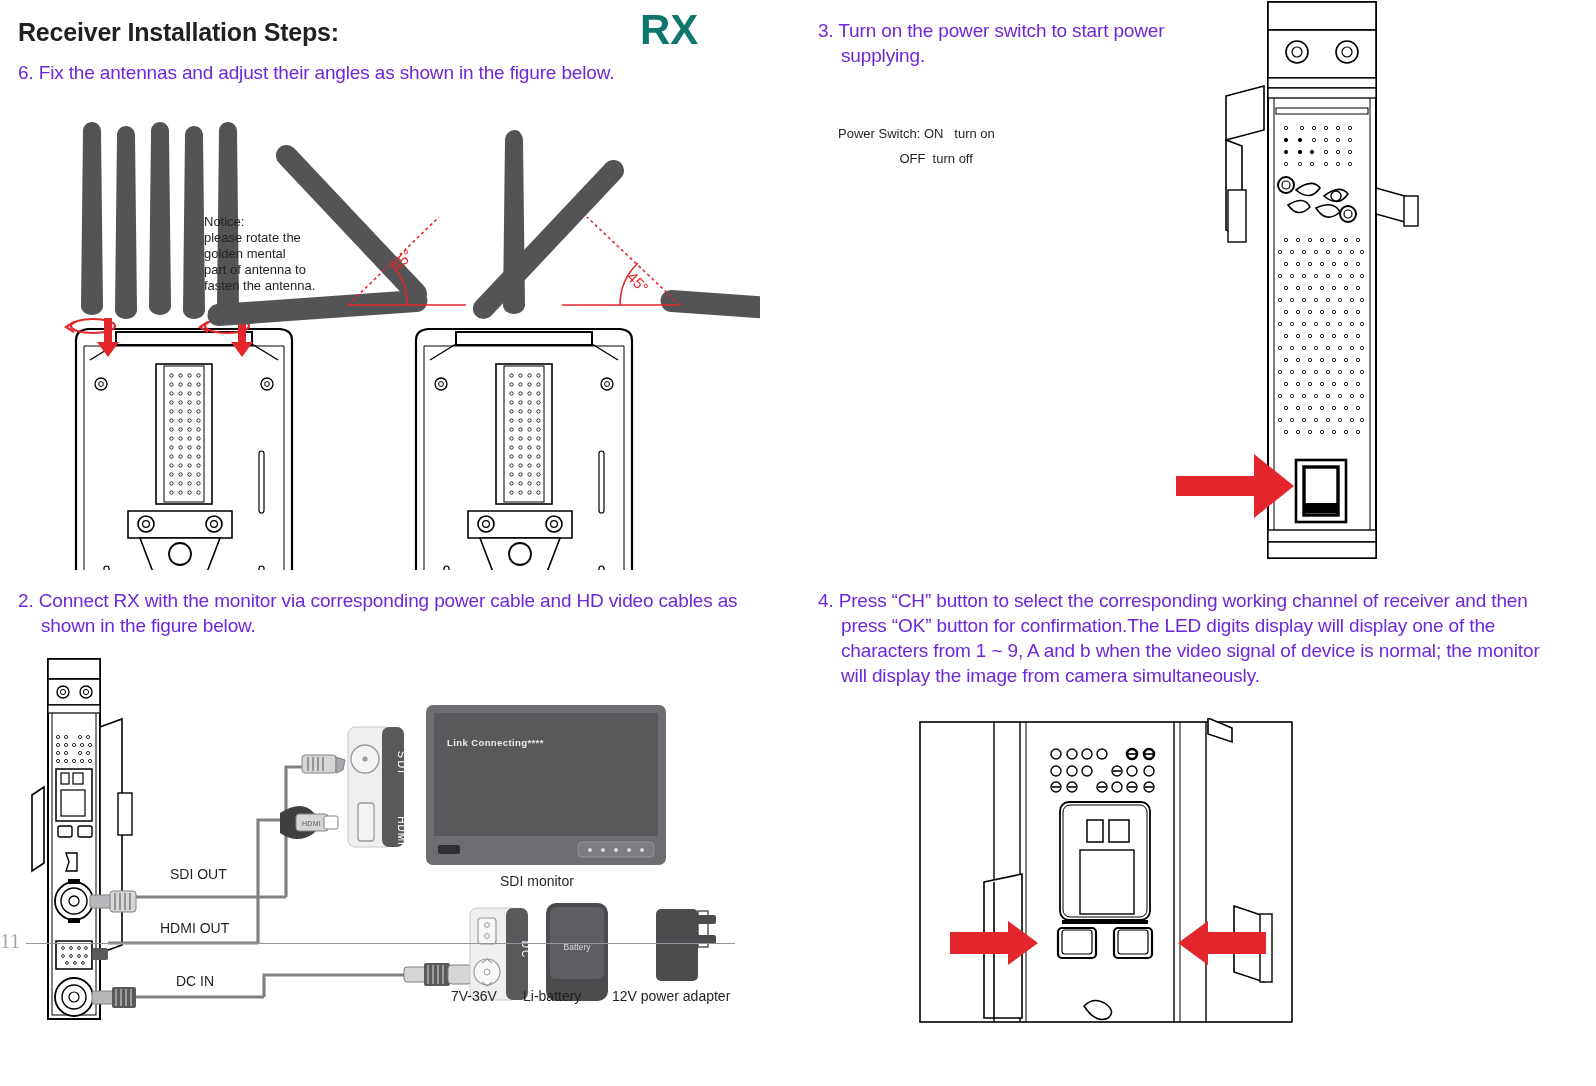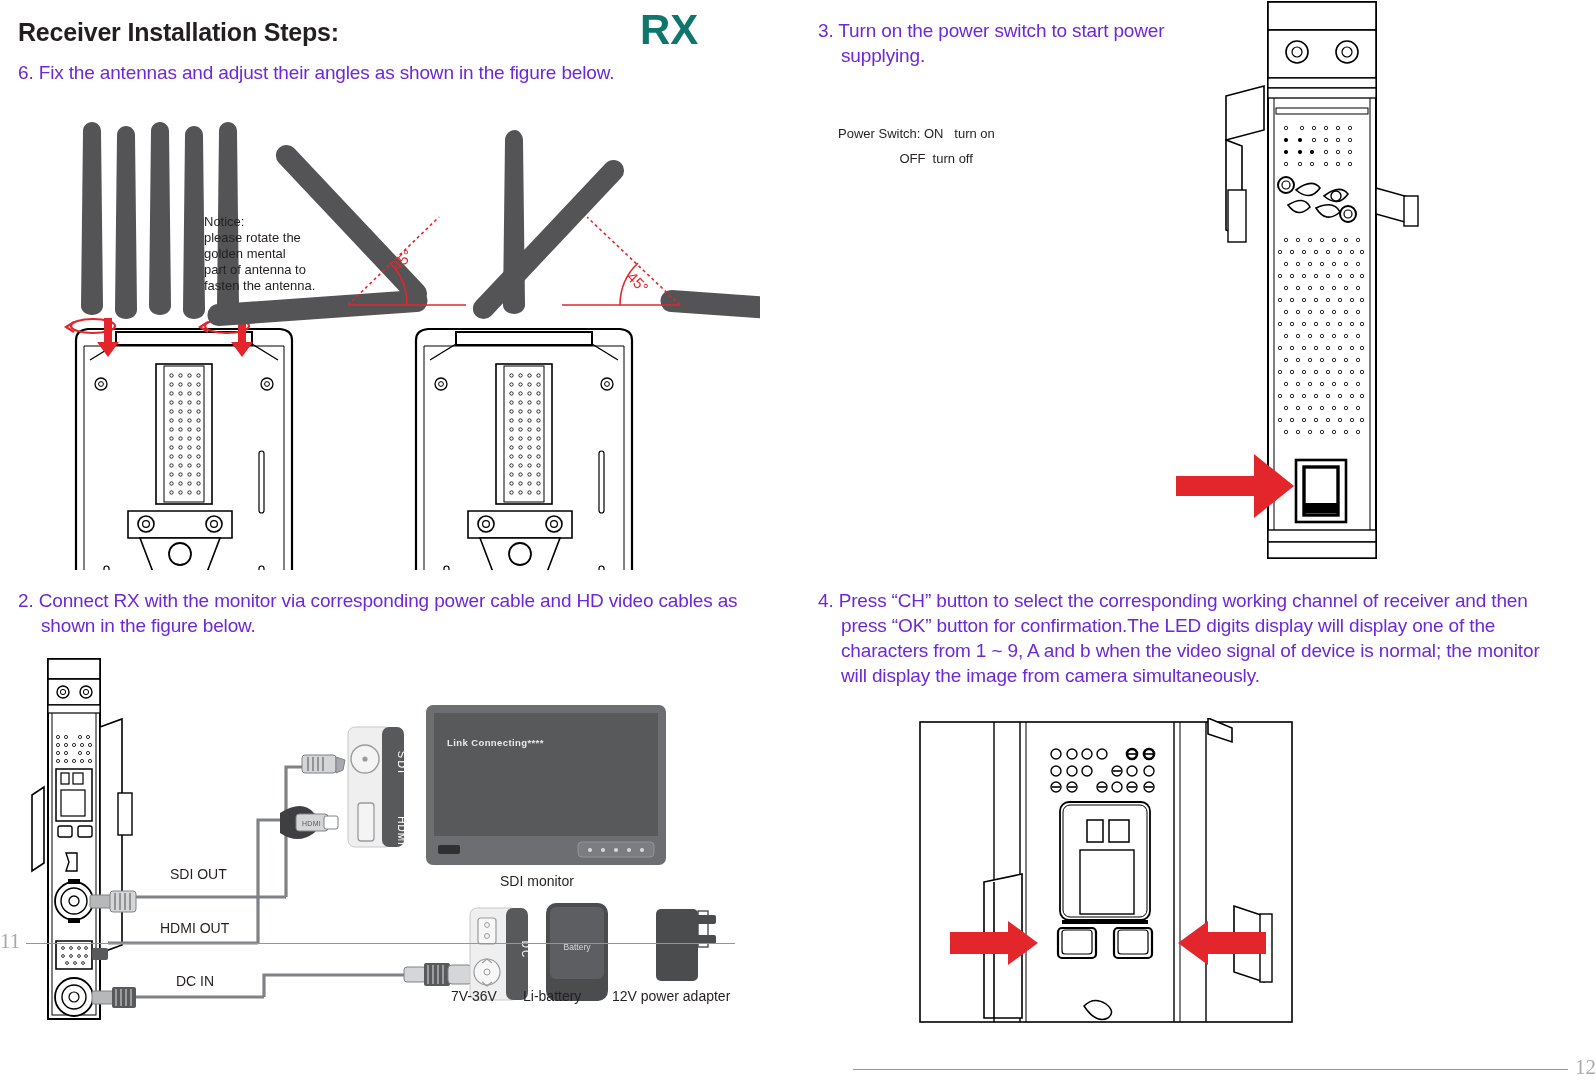--- a/index.html
+++ b/index.html
@@ -686,19 +686,15 @@
 
         <g>
           <path d="M34,214 h58 v-11 l30,22 l-30,22 v-11 h-58 z" fill="#e3262c"></path>
         </g>
         <g>
           <path d="M350,214 h-58 v-11 l-30,22 l30,22 v-11 h58 z" fill="#e3262c"></path>
         </g>
       </svg>
     </div>
 
-    <div class="footer footer-right" style="left:47px;width:743px;">
-      <div class="pagenum pn-right">12</div>
-      <div class="frule fr-right"></div>
-    </div>
   </div>
 
 </div>
 
 </body></html>

